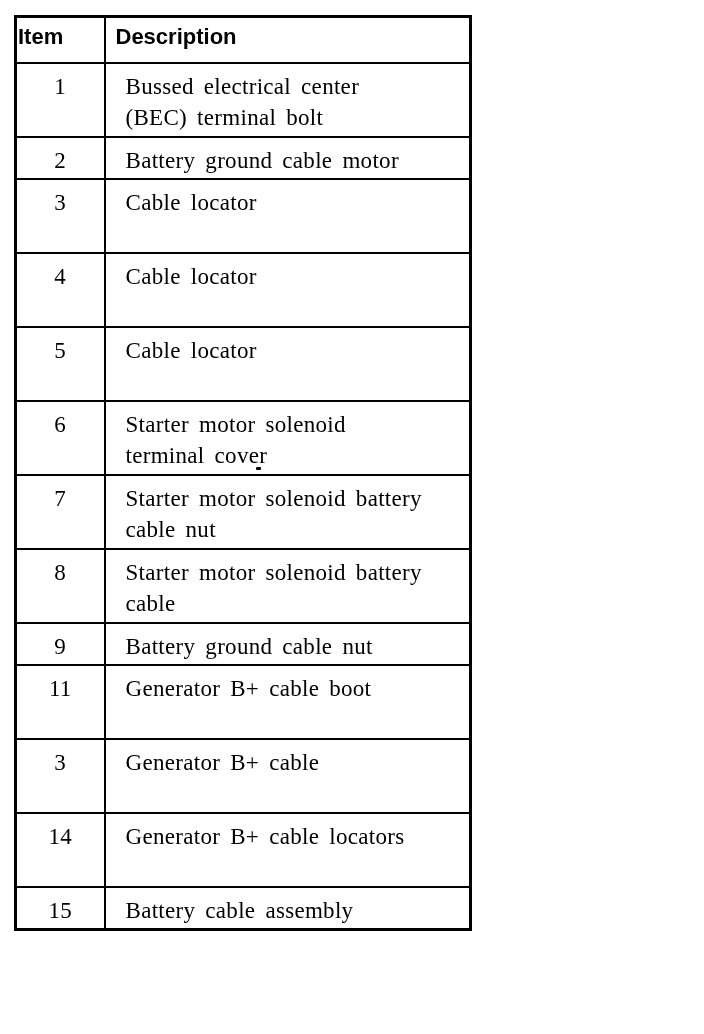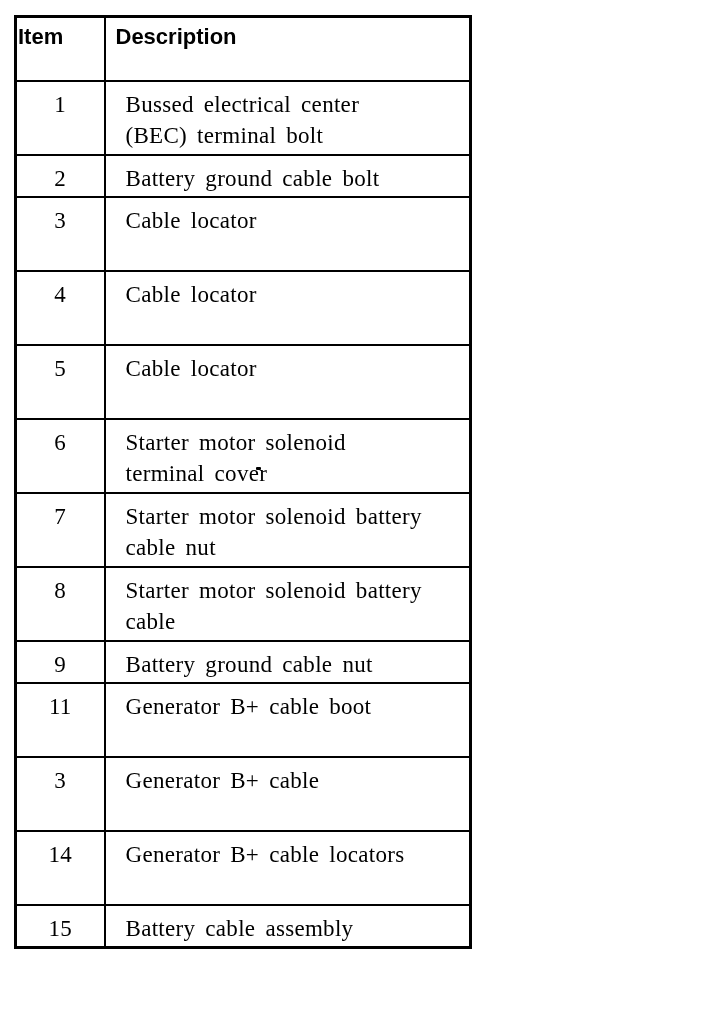--- a/index.html
+++ b/index.html
@@ -31,21 +31,21 @@
     vertical-align: top;
     overflow: hidden;
   }
   .parts-table thead th {
     height: 36px;
     font-family: "Liberation Sans", sans-serif;
     font-weight: bold;
     font-size: 22px;
     line-height: 26px;
     padding-top: 6px;
-    padding-bottom: 20px;
+    padding-bottom: 2px;
     text-align: left;
   }
   th.col-item {
     text-align: center;
     padding-right: 6px;
   }
   th.col-desc {
     padding-left: 10px;
     margin-top: 24px;
   }
@@ -91,21 +91,21 @@
     </tr>
   </thead>
   <tbody>
       <tr class="row-tall">
     <td class="cell-item">1</td>
     <td class="cell-desc">Bussed electrical center
 (BEC) terminal bolt</td>
   </tr>
       <tr class="row-short">
     <td class="cell-item">2</td>
-    <td class="cell-desc">Battery ground cable bolt</td>
+    <td class="cell-desc">Battery ground cable motor</td>
   </tr>
       <tr class="row-tall">
     <td class="cell-item">3</td>
     <td class="cell-desc">Cable locator</td>
   </tr>
       <tr class="row-tall">
     <td class="cell-item">4</td>
     <td class="cell-desc">Cable locator</td>
   </tr>
       <tr class="row-tall">

